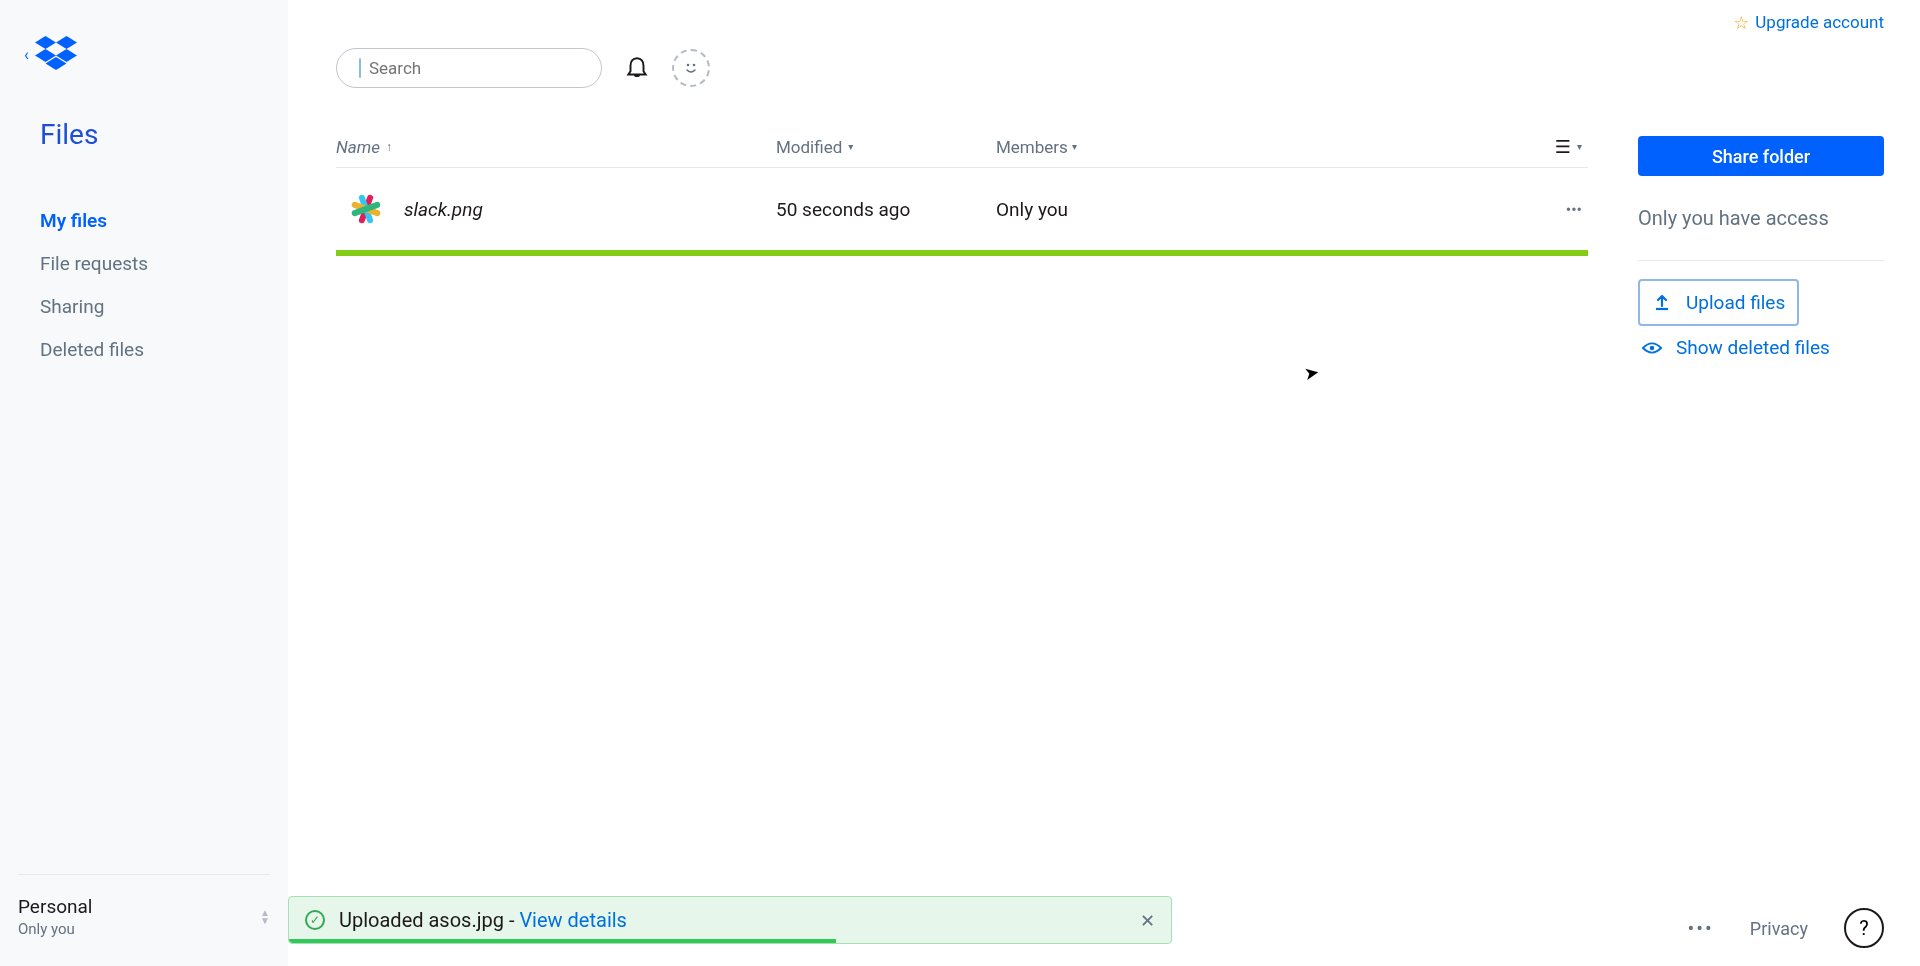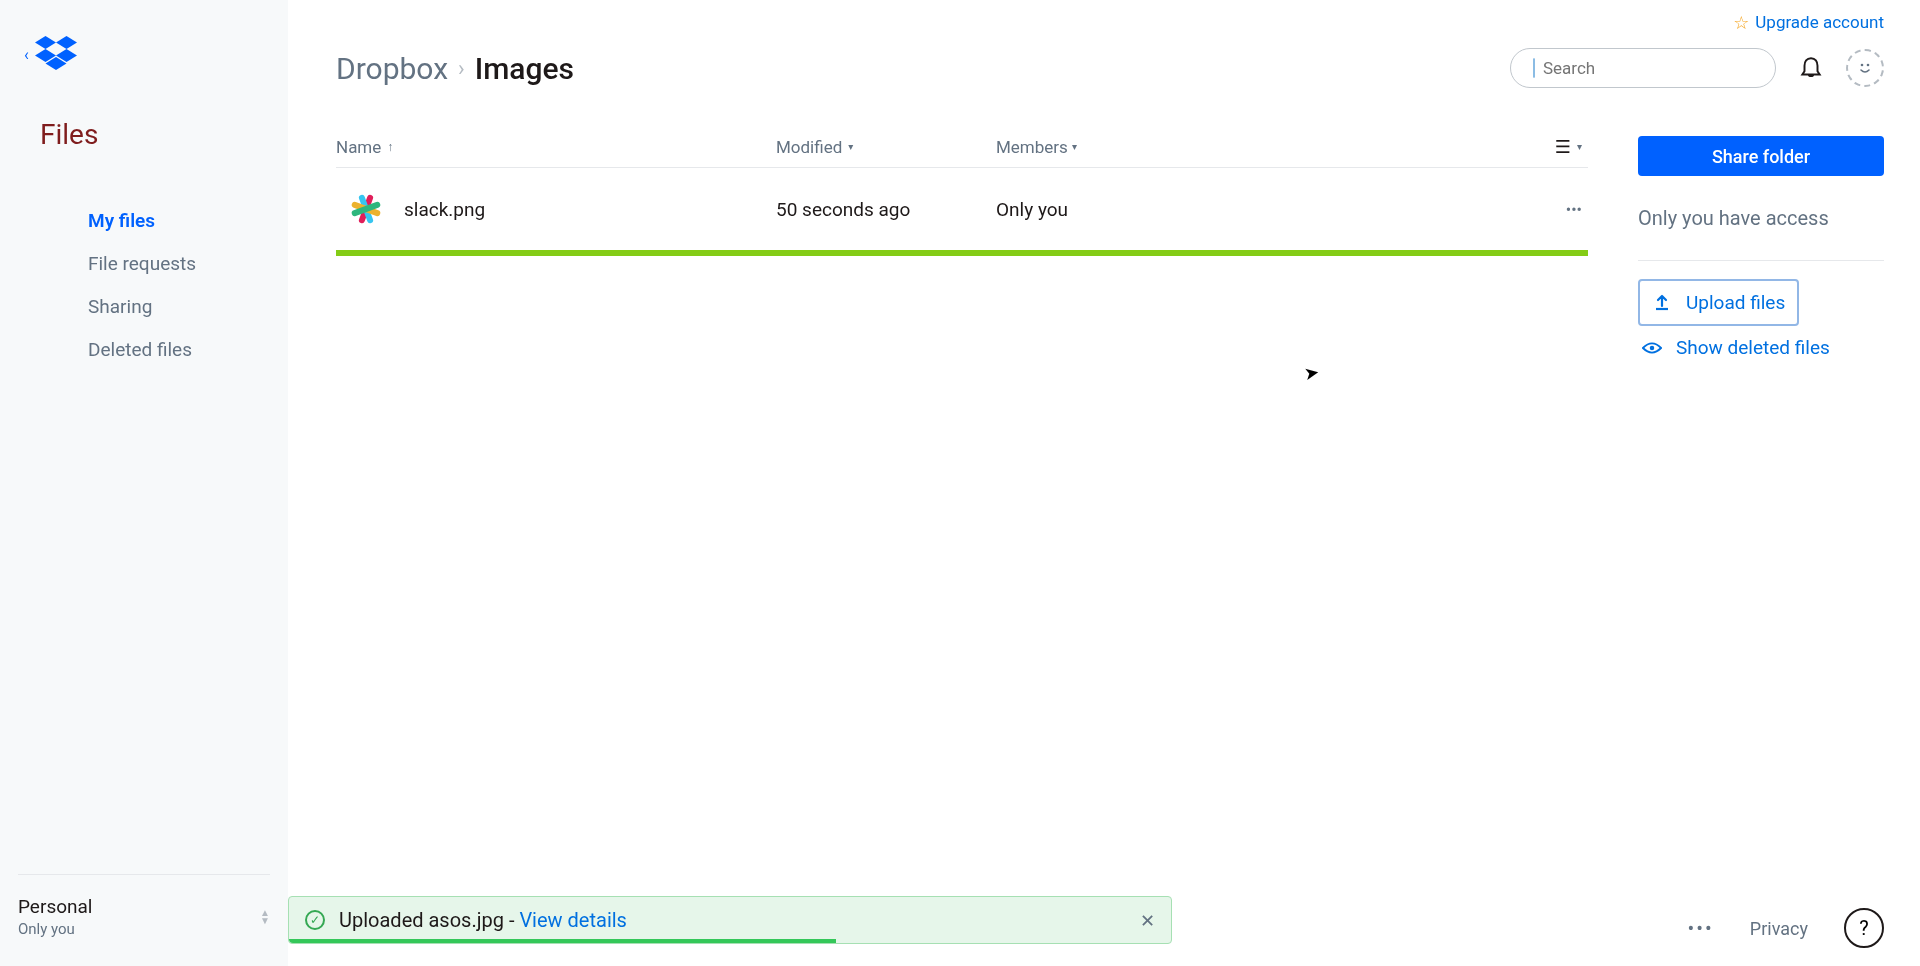--- a/index.html
+++ b/index.html
@@ -3,22 +3,22 @@
 <meta charset="utf-8">
 <style>
 * { margin: 0; padding: 0; box-sizing: border-box; font-family: -apple-system, BlinkMacSystemFont, "Segoe UI", Roboto, Helvetica, Arial, sans-serif; }
 html, body { width: 1920px; height: 966px; overflow: hidden; background: #fff; }
 .app { display: flex; width: 100%; height: 100%; }
 
 
 .sidebar { width: 288px; background: #f7f9fa; display: flex; flex-direction: column; padding-top: 36px; }
 .logo-row { display: flex; align-items: center; padding-left: 24px; margin-bottom: 46px; }
 .back-chevron { color: #0061fe; font-size: 16px; margin-right: 6px; cursor: pointer; }
-.section-title { padding-left: 40px; font-size: 28px; color: #7f1d1d; margin-bottom: 48px; }
-.nav { display: flex; flex-direction: column; margin-left: 48px; }
+.section-title { padding-left: 40px; font-size: 28px; color: #1d4ed8; margin-bottom: 48px; }
+.nav { display: flex; flex-direction: column; }
 .nav-item { padding: 10px 40px; font-size: 19px; color: #637282; cursor: pointer; }
 .nav-item.active { color: #0061fe; font-weight: 600; }
 .sidebar-spacer { flex: 1; }
 .divider-h { height: 1px; background: #e6e8eb; margin: 0 18px 20px 18px; }
 .account-block { display: flex; align-items: center; justify-content: space-between; padding: 0 18px 28px 18px; }
 .account-text .acct-main { font-size: 19px; color: #1e1919; }
 .account-text .acct-sub { font-size: 15px; color: #637282; margin-top: 2px; }
 .acct-arrows { display:flex; flex-direction:column; color:#b4bbc2; line-height:8px; font-size:10px; cursor:pointer; }
 
 
@@ -39,21 +39,21 @@
 .bell { cursor:pointer; }
 .avatar { width:38px; height:38px; border:2px dashed #b4bbc2; border-radius:50%; display:flex; align-items:center; justify-content:center; font-size:18px; color:#637282; cursor:pointer; }
 
 
 .content { display:flex; margin-top: 40px; gap: 50px; }
 .file-area { flex:1; }
 .side-actions { width: 246px; }
 
 
 .table-header { display:flex; align-items:center; border-bottom:1px solid #e6e8eb; padding-bottom: 10px; color:#637282; font-size:17px; }
-.col-name { flex: 0 0 440px; display:flex; align-items:center; gap:6px;}
+.col-name { flex: 0 0 440px; display:flex; align-items:center; gap:6px;font-style:italic;}
 .col-mod { flex: 0 0 220px; display:flex; align-items:center; gap:6px;}
 .col-mem { flex: 0 0 170px; display:flex; align-items:center; gap:4px;}
 .col-view { flex:1; display:flex; justify-content:flex-end; align-items:center; gap:6px; padding-right:6px;}
 .sort-arrow { font-size:12px; }
 .dd-caret { font-size:10px; color:#637282; }
 .view-icon { font-size:18px; color:#1e1919; }
 
 .row { display:flex; align-items:center; height: 88px; border-bottom:6px solid #84cc16; }
 .row .col-name { display:flex; align-items:center; gap:20px; padding-left:12px; font-size:19px; color:#1e1919;}
 .row .col-mod { font-size:19px; color:#1e1919;}
@@ -127,25 +127,20 @@
 
   <div class="main">
     <div class="topbar">
       <div class="upgrade">
         <span class="star-icon">☆</span>
         <span>Upgrade account</span>
       </div>
     </div>
 
     <div class="header-row">
-      <div class="breadcrumb">
-        <span>Dropbox</span>
-        <span class="chev-sep">›</span>
-        <span class="current">Images</span>
-      </div>
       <div class="header-right">
         <div class="search-box">
           <svg class="search-icon" width="16" height="16" viewBox="0 0 16 16">
               <circle cx="7" cy="7" r="5" fill="none" stroke="#637282" stroke-width="2"></circle>
               <line x1="11" y1="11" x2="15" y2="15" stroke="#637282" stroke-width="2"></line>
             </svg>
           <div class="folder-chip"></div>
           <input type="text" placeholder="Search" style="">
         </div>
         <svg class="bell" width="26" height="28" viewBox="0 0 24 24">

